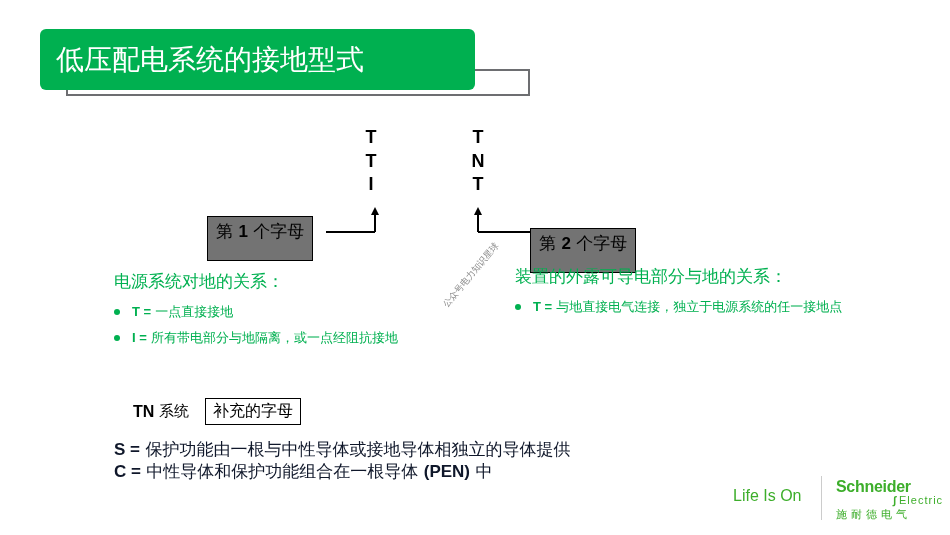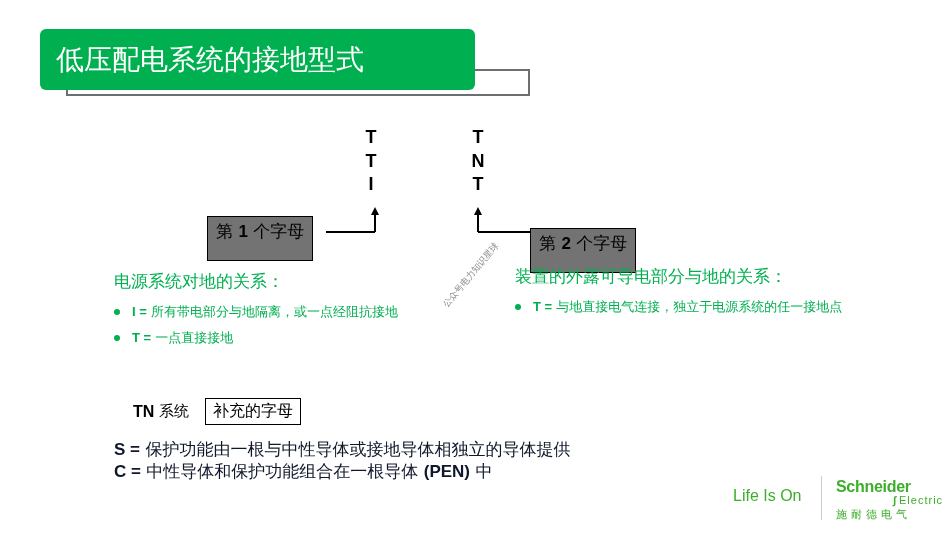--- a/index.html
+++ b/index.html
@@ -112,22 +112,22 @@
   <span>个字母</span>
 </div>
 <div class="hline" style="left:478px; top:231px; width:52px;"></div>
 <div class="vline" style="left:477px; top:214px; height:18px;"></div>
 <div class="arrowhead" style="left:474px; top:207px;"></div>
 
 <div class="watermark" style="left:440px; top:302px;">公众号电力知识星球</div>
 
 <div class="section-title" style="left:114px; top:270px;">电源系统对地的关系：</div>
 <ul class="bullet-list" style="left:112px; top:299px;">
+  <li><b>T =</b> <span>一点直接接地</span></li>
   <li><b>I =</b> <span>所有带电部分与地隔离，或一点经阻抗接地</span></li>
-  <li><b>T =</b> <span>一点直接接地</span></li>
 </ul>
 
 <div class="section-title" style="left:515px; top:265px;">装置的外露可导电部分与地的关系：</div>
 <ul class="bullet-list" style="left:513px; top:294px; width:420px;">
   <li><b>T =</b> <span>与地直接电气连接，独立于电源系统的任一接地点</span></li>
 </ul>
 
 <div class="tn-heading">
   <b>TN</b>&nbsp;<span>系统</span>
   <span class="tn-box">补充的字母</span>

